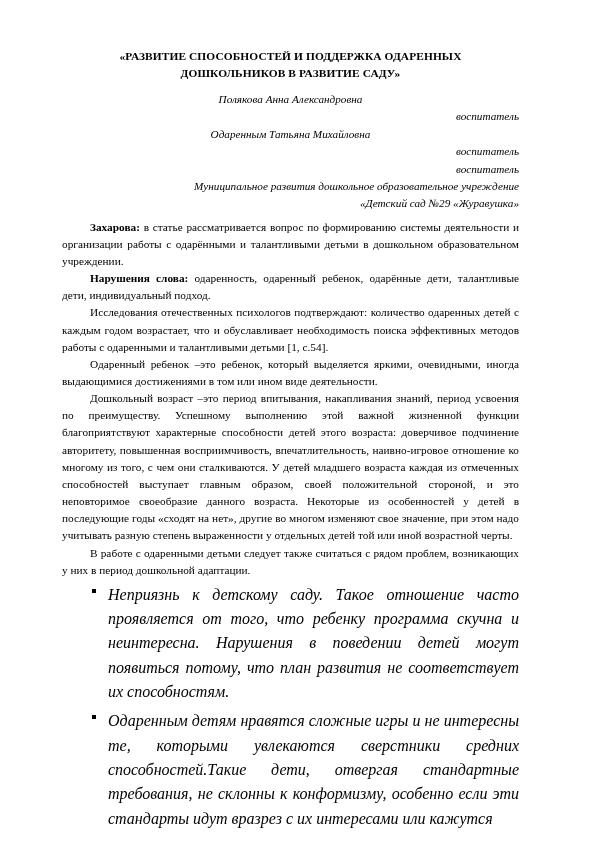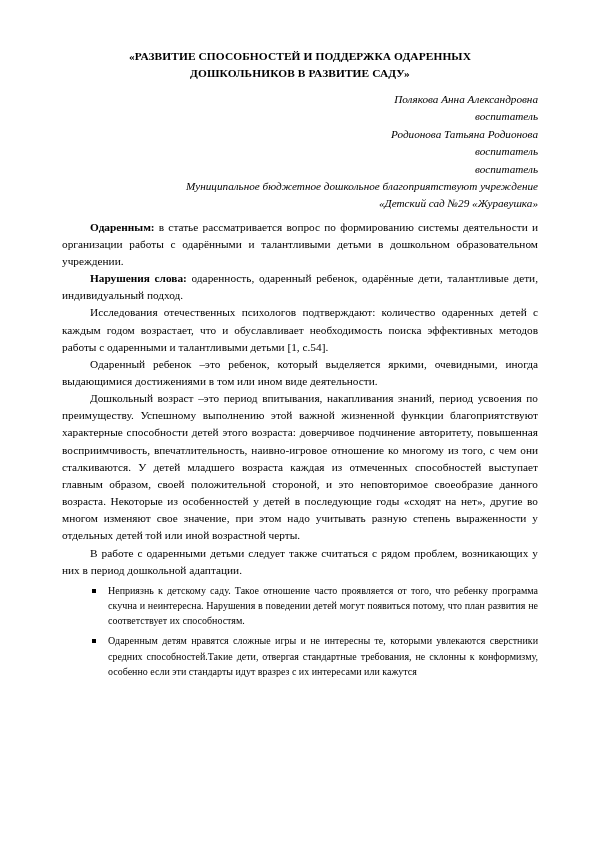--- a/index.html
+++ b/index.html
@@ -11,21 +11,21 @@
     width: 600px;
     height: 848px;
     font-family: "Liberation Serif", "DejaVu Serif", serif;
     color: #000000;
     overflow: hidden;
   }
   .page {
     box-sizing: border-box;
     width: 600px;
     height: 848px;
-    padding: 48px 62px 10px 62px;
+    padding: 48px 81px 10px 62px;
     background: #ffffff;
   }
   .title {
     text-align: center;
     font-weight: bold;
     font-size: 11.4px;
     line-height: 1.45;
     letter-spacing: 0.1px;
     margin: 0 8px 10px 8px;
   }
@@ -34,20 +34,21 @@
   }
   .authors {
     text-align: right;
     font-style: italic;
     font-size: 11.2px;
     line-height: 1.55;
     margin-bottom: 0;
   }
   .author-name {
     display: block;
+    text-align: center;
   }
   .author-role {
     display: block;
   }
   .org {
     text-align: right;
     font-style: italic;
     font-size: 11.2px;
     line-height: 1.55;
   }
@@ -70,22 +71,23 @@
   ul.bullets {
     list-style: none;
     margin: 4px 0 0 0;
     padding: 0;
   }
   ul.bullets li {
     position: relative;
     padding-left: 46px;
     margin-bottom: 5px;
     text-align: justify;
-    font-size: 10px;
+    font-size: 16px;
     line-height: 1.52;
+    font-style: italic;
   }
   ul.bullets li::before {
     content: "";
     position: absolute;
     left: 30px;
     top: 6px;
     width: 4px;
     height: 4px;
     background: #000;
   }
@@ -96,33 +98,33 @@
 <div class="page">
 
   <div class="title">
     <span class="title-line">«РАЗВИТИЕ СПОСОБНОСТЕЙ И ПОДДЕРЖКА ОДАРЕННЫХ</span>
     <span class="title-line">ДОШКОЛЬНИКОВ В РАЗВИТИЕ САДУ»</span>
   </div>
 
   <div class="authors">
     <span class="author-name">Полякова Анна Александровна</span>
     <span class="author-role">воспитатель</span>
-    <span class="author-name">Родионова Татьяна Родионова</span>
+    <span class="author-name">Одаренным Татьяна Михайловна</span>
     <span class="author-role">воспитатель</span>
     <span class="author-role">воспитатель</span>
   </div>
 
   <div class="org">
-    <span class="org-line">Муниципальное бюджетное дошкольное благоприятствуют учреждение</span>
+    <span class="org-line">Муниципальное развития дошкольное образовательное учреждение</span>
     <span class="org-line">«Детский сад №29 «Журавушка»</span>
   </div>
 
   <div class="body-text">
 
-    <p class="para"><span class="lead">Одаренным:</span><span> в статье рассматривается вопрос по формированию системы деятельности и организации работы с одарёнными и талантливыми детьми в дошкольном образовательном учреждении.</span></p>
+    <p class="para"><span class="lead">Захарова:</span><span> в статье рассматривается вопрос по формированию системы деятельности и организации работы с одарёнными и талантливыми детьми в дошкольном образовательном учреждении.</span></p>
 
     <p class="para"><span class="lead">Нарушения слова:</span><span> одаренность, одаренный ребенок, одарённые дети, талантливые дети, индивидуальный подход.</span></p>
 
     <p class="para">Исследования отечественных психологов подтверждают: количество одаренных детей с каждым годом возрастает, что и обуславливает необходимость поиска эффективных методов работы с одаренными и талантливыми детьми [1, с.54].</p>
     <p class="para">Одаренный ребенок –это ребенок, который выделяется яркими, очевидными, иногда выдающимися достижениями  в том или ином виде деятельности.</p>
     <p class="para">Дошкольный  возраст –это период впитывания, накапливания знаний, период усвоения по преимуществу. Успешному выполнению этой важной жизненной  функции благоприятствуют характерные способности детей этого возраста: доверчивое подчинение авторитету, повышенная восприимчивость, впечатлительность, наивно-игровое отношение ко многому из того, с чем они сталкиваются. У детей младшего возраста каждая из отмеченных способностей выступает главным образом, своей положительной стороной, и это неповторимое своеобразие данного возраста. Некоторые из особенностей у детей в последующие годы «сходят на нет», другие во многом изменяют свое значение, при этом надо учитывать разную  степень выраженности у отдельных детей той или иной возрастной черты.</p>
     <p class="para">В работе с одаренными детьми следует также считаться с рядом проблем, возникающих у них в период дошкольной адаптации.</p>
 
     <ul class="bullets">
       <li>Неприязнь к детскому саду.  Такое отношение часто проявляется от того,  что ребенку программа скучна и неинтересна. Нарушения в поведении детей могут появиться потому, что план развития не соответствует их способностям.</li>

